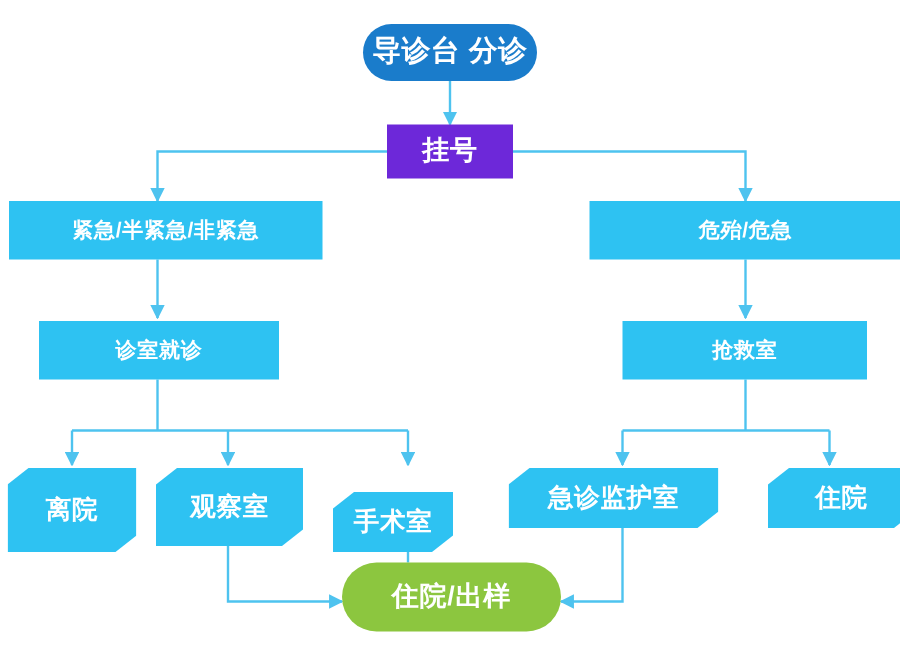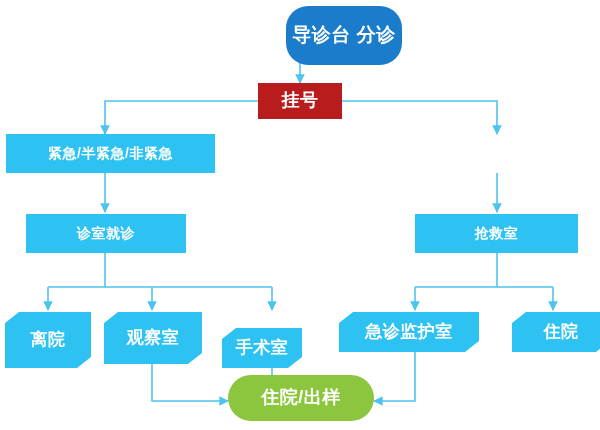--- a/index.html
+++ b/index.html
@@ -44,21 +44,21 @@
   }
   
   .pill-green {
     background: #8cc63f;
     border-radius: 26px;
     font-size: 18px;
     font-weight: bold;
   }
   
   .rect-green {
-    background: #b91c1c;
+    background: #6d28d9;
     font-size: 18px;
     font-weight: bold;
   }
   
   .rect-cyan {
     background: #2ec2f2;
     font-size: 14px;
     font-weight: bold;
   }
   
@@ -106,26 +106,27 @@
       <path d="M 553 287 L 553 310" marker-end="url(#arrow)"></path>
 
       <path d="M 152 352 L 152 401 L 228 401" marker-end="url(#arrow)"></path>
 
       <path d="M 272 352 L 272 375"></path>
 
       <path d="M 415 352 L 415 401 L 374 401" marker-end="url(#arrow)"></path>
     </g>
   </svg>
 
-  <div class="node pill-blue" style="left:242px; top:6px; width:116px; height:59px;margin-left:44px;">导诊台 分诊</div>
+  <div class="node pill-blue" style="left:242px; top:16px; width:116px; height:38px;">导诊台 分诊</div>
 
   <div class="node rect-green" style="left:258px; top:83px; width:84px; height:36px;">挂号</div>
 
   <div class="node rect-cyan" style="left:6px; top:134px; width:209px; height:39px;">紧急/半紧急/非紧急</div>
 
+  <div class="node rect-cyan" style="left:393px; top:134px; width:208px; height:39px;">危殆/危急</div>
 
   <div class="node rect-cyan" style="left:26px; top:214px; width:160px; height:39px;">诊室就诊</div>
 
   <div class="node rect-cyan" style="left:415px; top:214px; width:163px; height:39px;">抢救室</div>
 
   <div class="node bevel-cyan" style="left:5px; top:312px; width:86px; height:56px;">离院</div>
 
   <div class="node bevel-cyan" style="left:104px; top:312px; width:98px; height:52px;">观察室</div>
 
   <div class="node bevel-cyan" style="left:222px; top:312px; width:80px; height:40px;margin-top:16px;">手术室</div>

